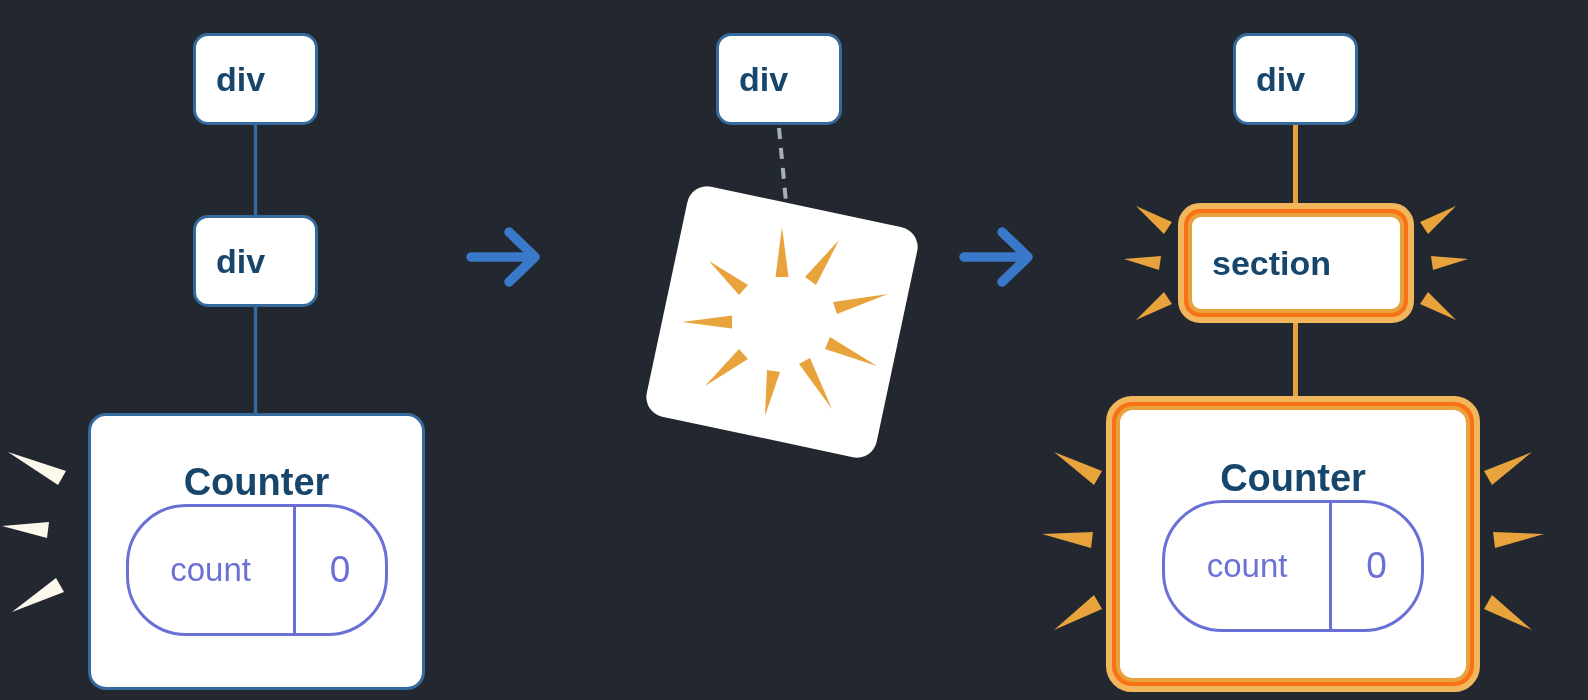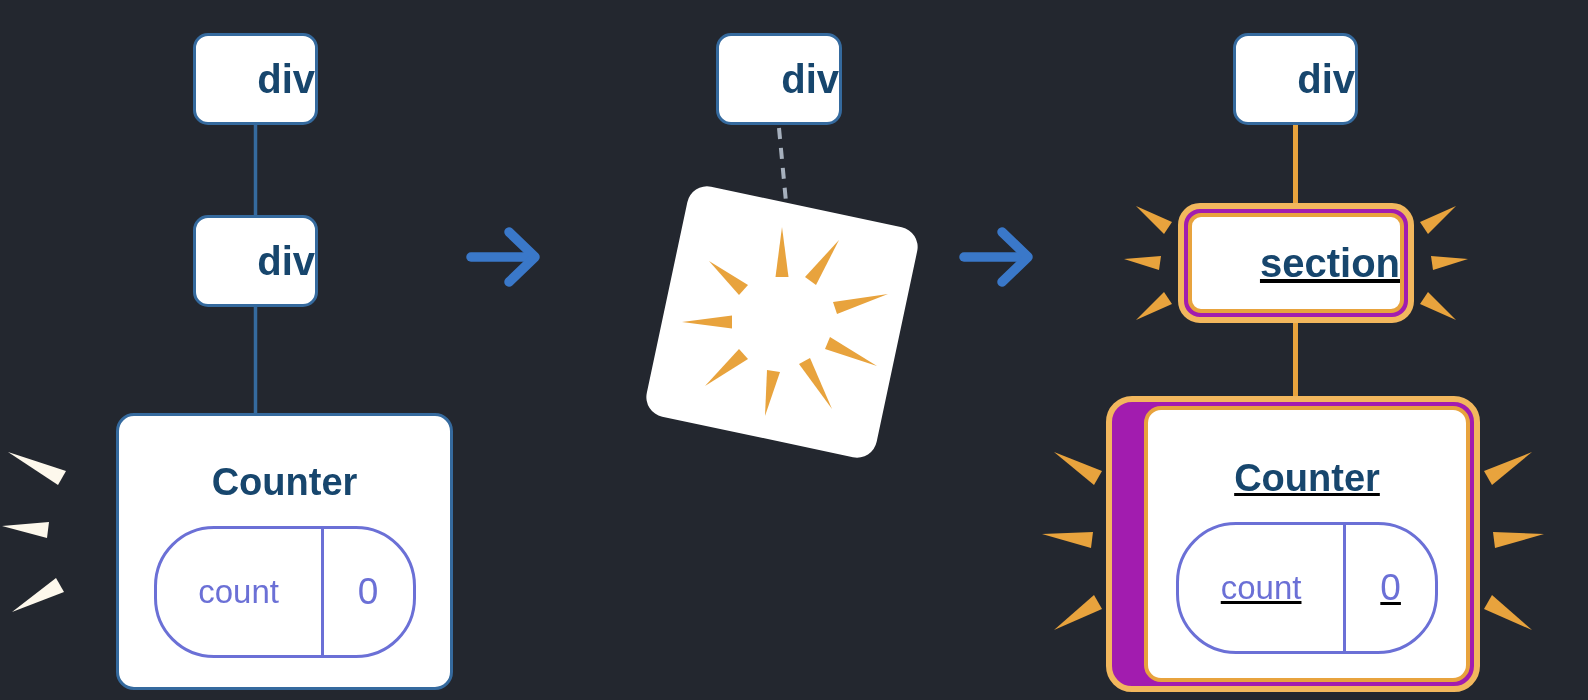--- a/index.html
+++ b/index.html
@@ -13,32 +13,32 @@
   #overlay {
     position: absolute; left: 0; top: 0;
     width: 1588px; height: 700px;
   }
   .node {
     position: absolute;
     background: #ffffff;
     border: 3.5px solid #356a9e;
     border-radius: 15px;
     box-sizing: border-box;
-    display: flex; align-items: center; justify-content: flex-end;
+    display: flex; align-items: center; justify-content: flex-start;
     color: #17466d;
-    font-size: 40px; font-weight: 600; padding-left: 20px;
+    font-size: 34px; font-weight: 600; padding-left: 20px;
   }
   .card {
     position: absolute;
     background: #ffffff;
     border: 3.5px solid #356a9e;
     border-radius: 18px;
     box-sizing: border-box;
     display: flex; flex-direction: column; align-items: center;
-    padding-top: 44px; gap: 22px; margin-left: 28px;
+    padding-top: 44px; 
   }
   .card-title {
     color: #17466d;
     font-size: 38px; font-weight: 600;
     line-height: 44px;
   }
   .pill {
     display: flex;
     width: 262px; height: 132px;
     border: 3.5px solid #6b70d6;
@@ -56,25 +56,24 @@
   }
   .pill-value {
     flex: 1;
     display: flex; align-items: center; justify-content: center;
     color: #6b70d6;
     font-size: 37px;
   }
   .ring-outer {
     position: absolute;
     border: 6px solid #f2b75d;
-    background: #a21caf;
+    background: #f97316;
     box-sizing: border-box;
     padding: 4px;
     display: flex;
-    text-decoration: underline;
   }
   .section-ring { border-radius: 22px; }
   .counter-ring { border-radius: 26px; }
   .inner-orange {
     position: relative;
     flex: 1;
     border: 4px solid #e8a33d !important;
     left: auto; top: auto;
   }
   .section-inner { border-radius: 13px; }

